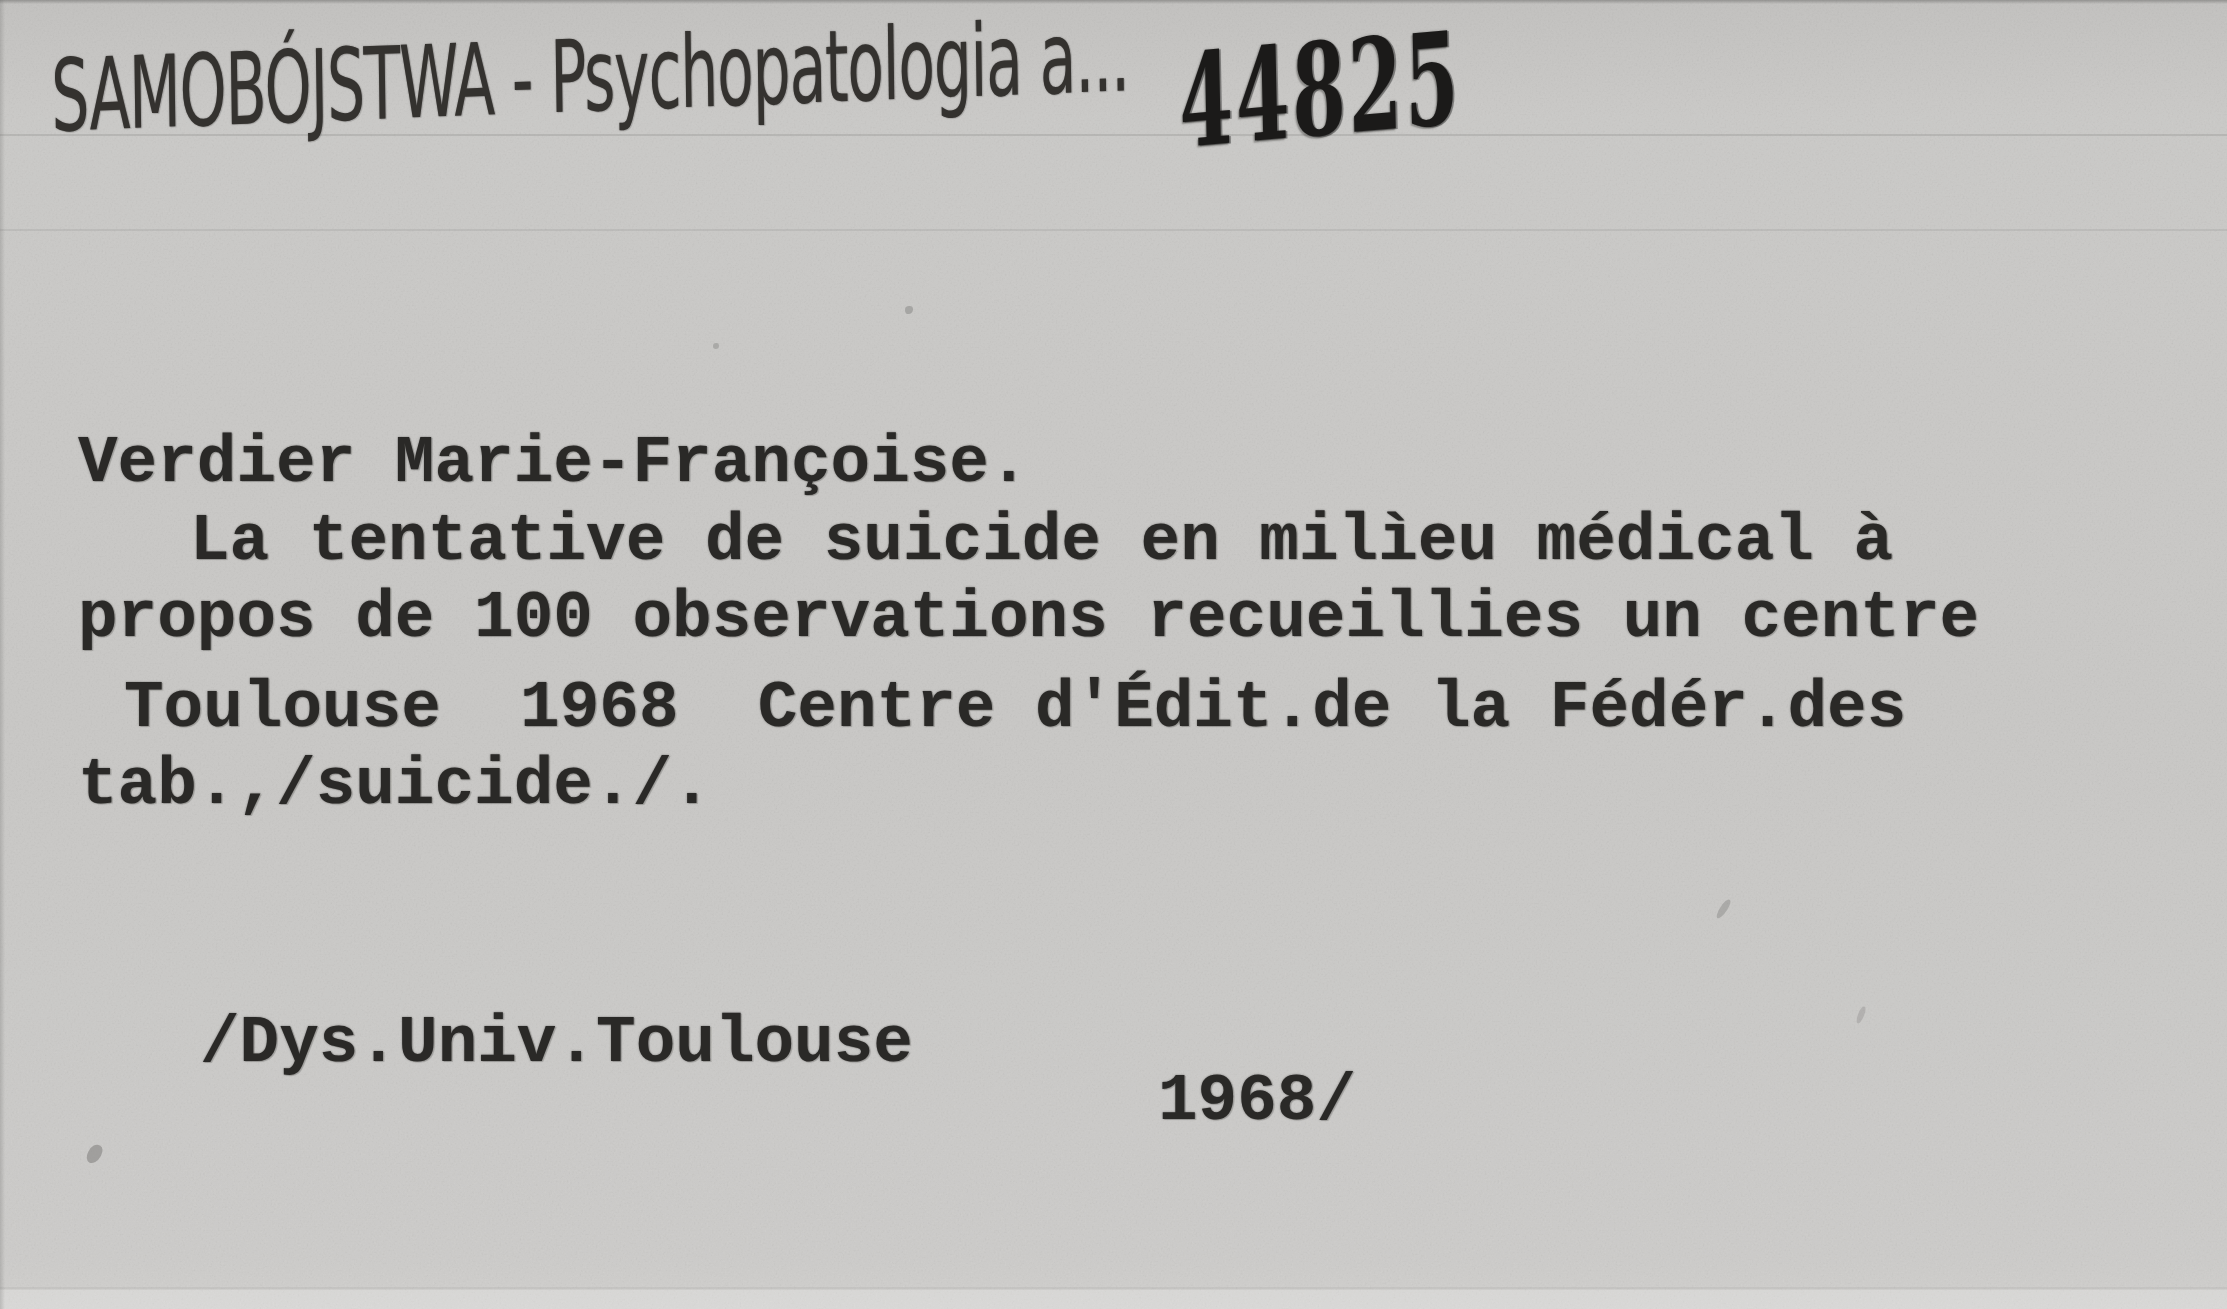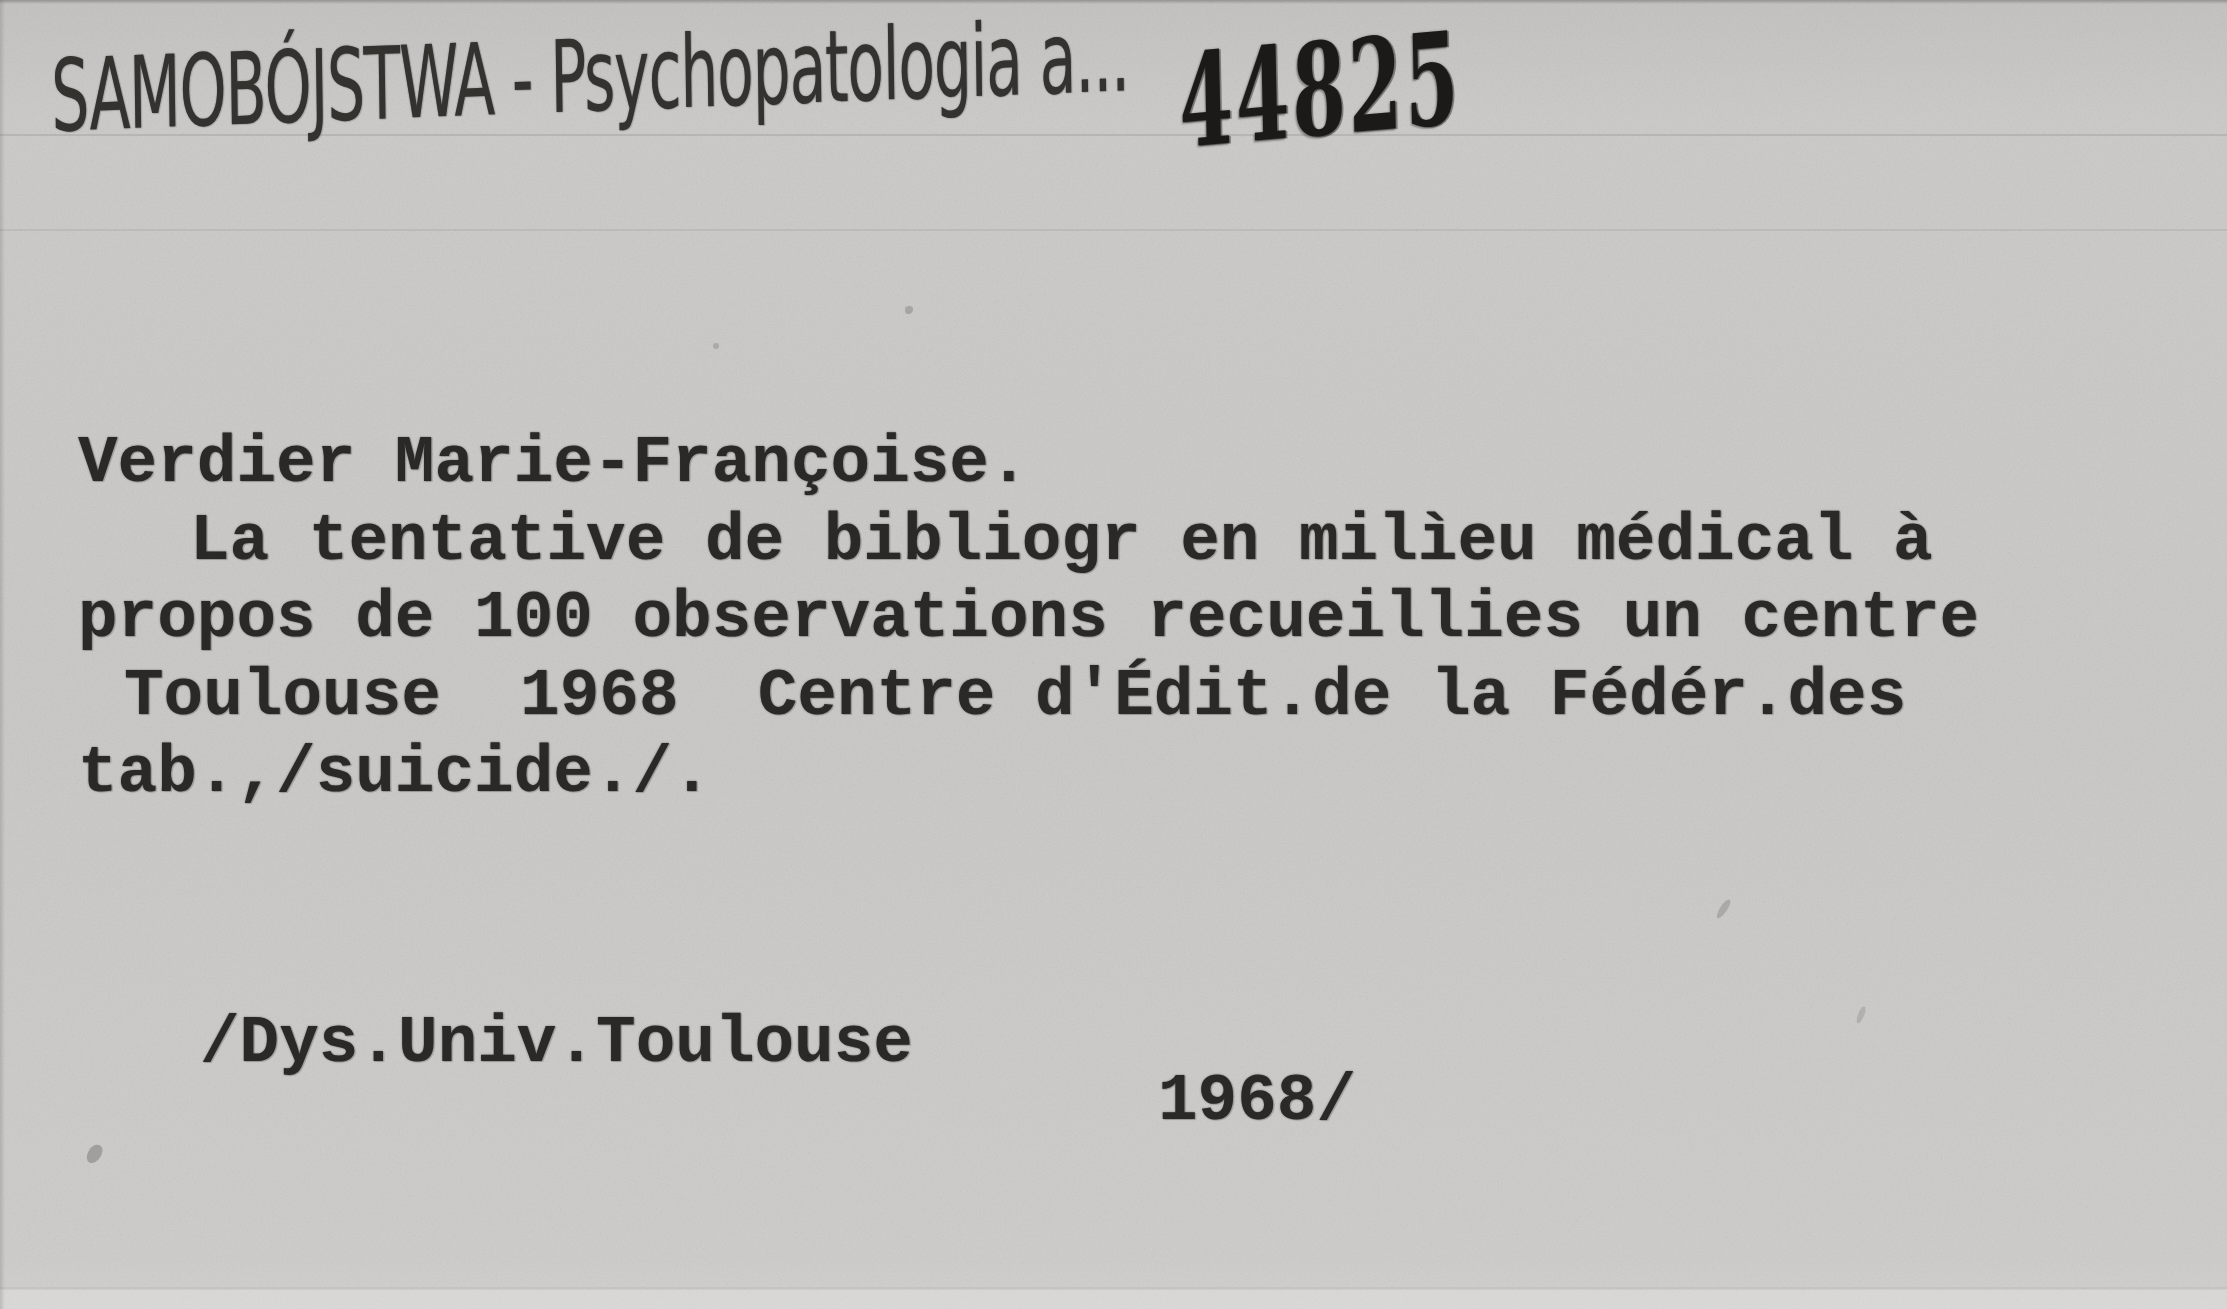--- a/index.html
+++ b/index.html
@@ -91,21 +91,21 @@
   }
   .tline {
     font-size: 66px;
     line-height: 77.6px;
     font-weight: 700;
     color: #2a2927;
     white-space: pre;
     text-shadow: 0 0 2px rgba(38,37,35,0.55), 1.5px 1px 0 rgba(55,54,52,0.18);
   }
   .ind-title { padding-left: 112px; }
-  .ind-imprint { padding-left: 46px; }
+  .ind-imprint { padding-left: 46px; margin-top: 12px; }
 
   .footer-note {
     position: absolute;
     top: 1005px;
     left: 200px;
   }
   .footer-year {
     position: absolute;
     top: 1063px;
     left: 1158px;
@@ -143,21 +143,21 @@
   <div class="edge-top"></div>
   <div class="edge-bottom"></div>
   <div class="edge-left"></div>
 
   <div class="handwriting">SAMOBÓJSTWA - Psychopatologia a...</div>
 
   <div class="stamp">44825</div>
 
   <div class="typed-block">
     <div class="tline">Verdier Marie-Françoise.</div>
-    <div class="tline ind-title">La tentative de bibliogr en milìeu médical à</div>
+    <div class="tline ind-title">La tentative de suicide en milìeu médical à</div>
     <div class="tline">propos de 100 observations recueillies un centre</div>
     <div class="tline ind-imprint">Toulouse  1968  Centre d'Édit.de la Fédér.des</div>
     <div class="tline">tab.,/suicide./.</div>
   </div>
 
   <div class="tline footer-note">/Dys.Univ.Toulouse</div>
   <div class="tline footer-year">1968/</div>
 
   <div class="speck speck-1"></div>
   <div class="speck speck-2"></div>

